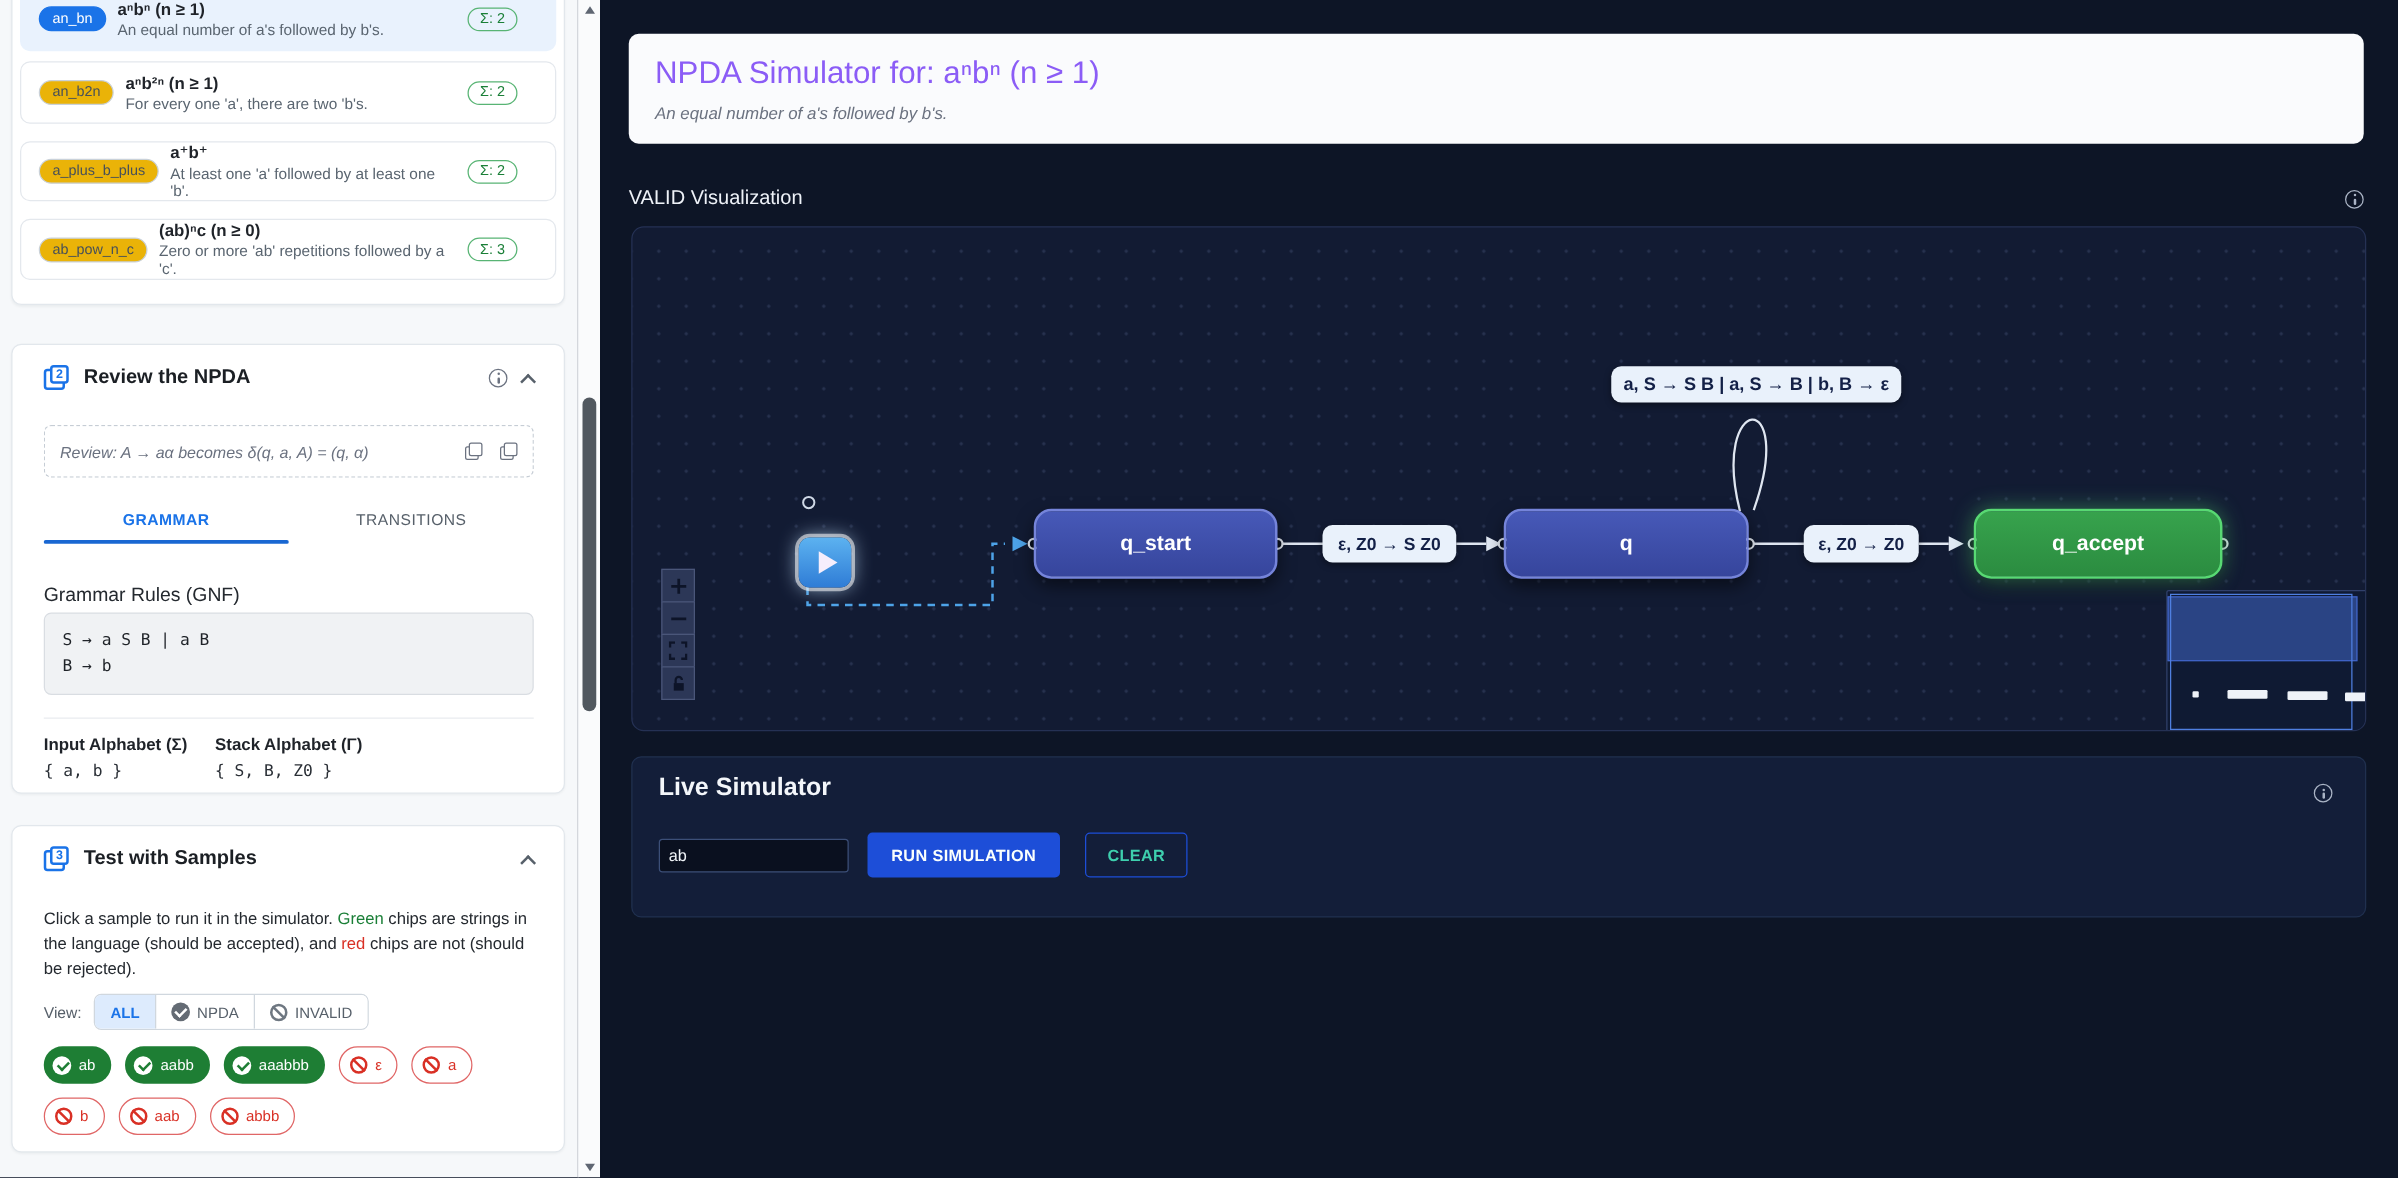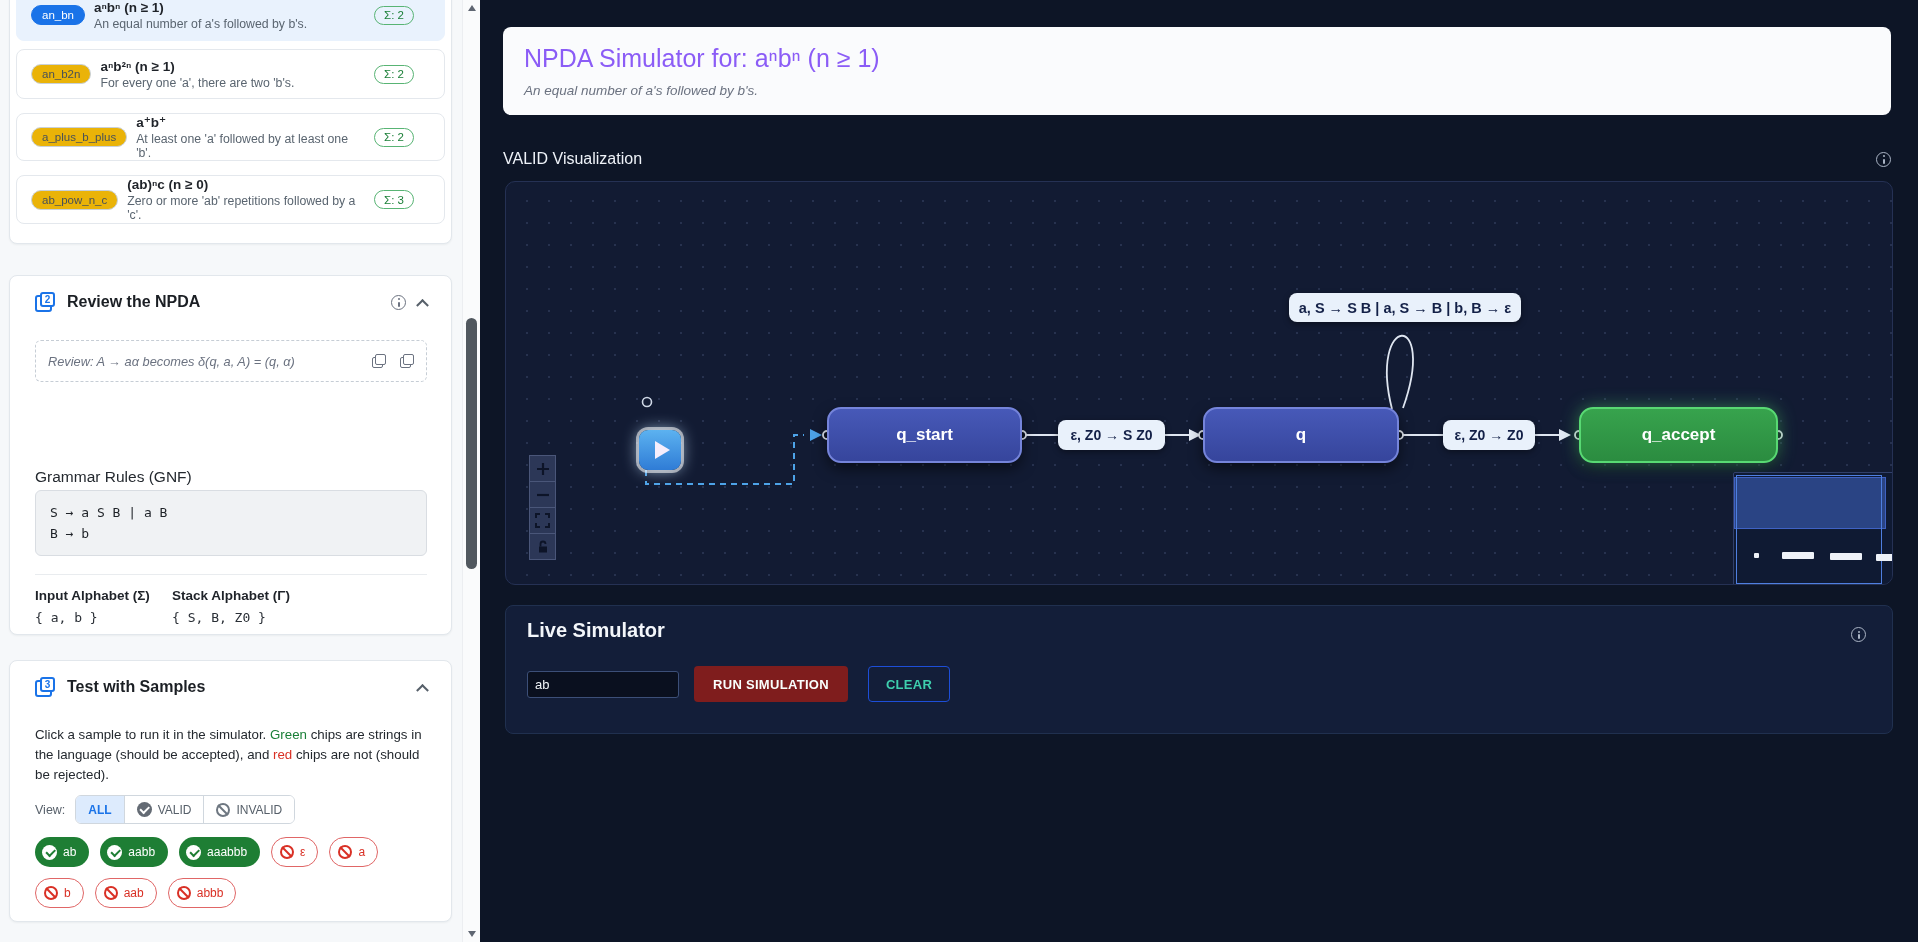--- a/index.html
+++ b/index.html
@@ -116,21 +116,21 @@
   .minimap { position:absolute; left:1227px; top:290px; width:162px; height:114px; background:#0f1a33; border:1px solid #31406b; border-radius:2px; cursor:pointer; }
   .mm-view-fill { position:absolute; left:0; top:4px; width:152px; height:52px; background:#2a4484; border:1px solid #3f62c4; }
   .mm-view-border { position:absolute; left:2px; top:2px; width:146px; height:109px; border:1.5px solid #4f7fe0; }
   .mm-bar { position:absolute; background:#eef2f8; border-radius:1px; }
 
   .sim-card { position:absolute; left:24px; top:605px; width:1388px; height:129px; background:#131e39; border:1px solid #20304f; border-radius:8px; }
   .sim-title { position:absolute; left:21px; top:13px; font-size:20px; font-weight:bold; color:#f3f6fa; }
   .sim-info { position:absolute; right:26px; top:21px; }
   .sim-row { position:absolute; left:21px; top:60px; height:36px; display:flex; align-items:center; }
   .sim-input { width:152px; height:27px; background:#0a101f; border:1px solid #3c4f78; border-radius:3px; color:#f1f5f9; font-size:13px; padding:0 7px; font-family:inherit; outline:none; }
-  .run-btn { margin-left:15px; height:36px; padding:4px 19px; background:#7f1d1d; color:#fafffd; border:none; border-radius:4px; font-size:13px; font-weight:bold; letter-spacing:.3px; cursor:pointer; font-family:inherit; }
+  .run-btn { margin-left:15px; height:36px; padding:4px 19px; background:#1d4ed8; color:#fafffd; border:none; border-radius:4px; font-size:13px; font-weight:bold; letter-spacing:.3px; cursor:pointer; font-family:inherit; }
   .clear-btn { margin-left:20px; height:36px; padding:0 17px; background:transparent; color:#3ecfae; border:1px solid #1d4ed8; border-radius:4px; font-size:13px; font-weight:600; letter-spacing:.3px; cursor:pointer; font-family:inherit; }
 </style>
 </head>
 <body>
 
 <div class="sidebar">
 
   <div class="card samples-card">
     <div class="sample-row selected" style="top:4px;height:52px;">
       <span class="sample-pill">an_bn</span>
@@ -173,20 +173,24 @@
         </span>
       <span class="card-title">Review the NPDA</span>
       <span class="header-spacer"></span>
       <span class="info-i gray-ic"></span>
       <span class="chev-up"></span>
     </div>
     <div class="mapping-box">
       <span class="mapping-text">Review: A → aα becomes δ(q, a, A) = (q, α)</span>
       <span class="copy-ic"></span>
       <span class="copy-ic"></span>
+    </div>
+    <div class="tabs">
+      <span class="tab active">GRAMMAR</span>
+      <span class="tab">TRANSITIONS</span>
     </div>
     <div class="grammar-heading">Grammar Rules (GNF)</div>
     <div class="code-block"><span style="display:block">S → a S B | a B</span><span style="display:block">B → b</span></div>
     <div class="review-divider"></div>
     <div class="alphabets">
       <div class="alpha-col1">
         <div class="alpha-label">Input Alphabet (Σ)</div>
         <div class="alpha-value">{ a, b }</div>
       </div>
       <div>
@@ -207,21 +211,21 @@
     </div>
     <div class="test-para"><span>Click a sample to run it in the simulator. </span><span class="word-green">Green</span><span> chips are strings in the language (should be accepted), and </span><span class="word-red">red</span><span> chips are not (should be rejected).</span></div>
     <div class="view-row">
       <span class="view-label">View:</span>
       <span class="seg-group">
         <button class="seg-btn active">
             <span>ALL</span>
           </button>
         <button class="seg-btn">
             <span class="check-circle"></span>
-            <span>VALID</span>
+            <span>NPDA</span>
           </button>
         <button class="seg-btn">
             <span class="no-circle"></span>
             <span>INVALID</span>
           </button>
       </span>
     </div>
     <div class="chips">
       <span class="chip valid">
           <span class="check-circle"></span>

